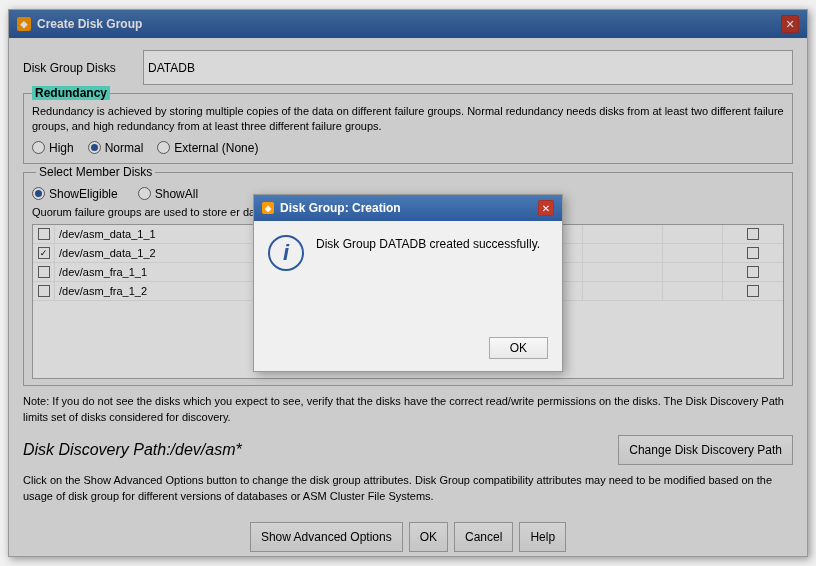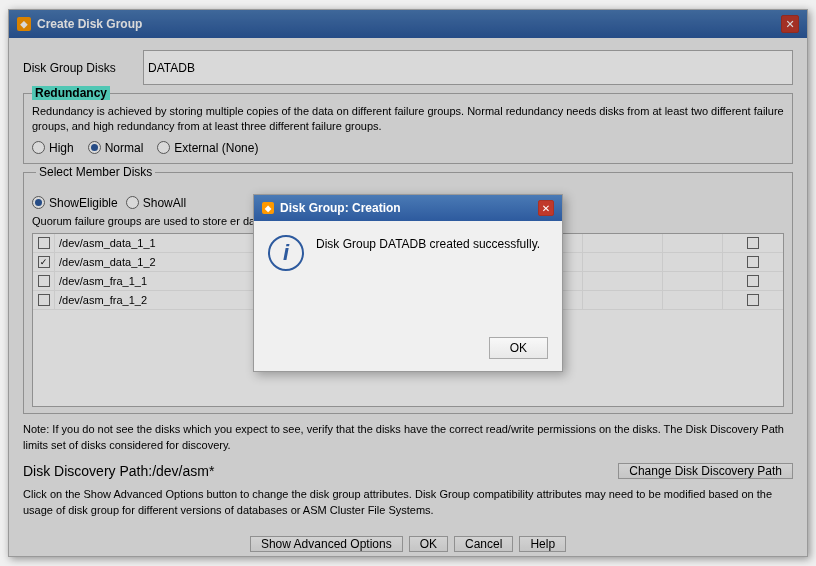--- a/index.html
+++ b/index.html
@@ -180,22 +180,22 @@
       left: 12px;
       background: #f0f0f0;
       padding: 0 3px;
       font-size: 12px;
       font-weight: 400;
     }
 
     .show-row {
       display: flex;
       align-items: flex-end;
-      gap: 8px;
-      margin-top: 17px;
+      gap: 20px;
+      margin-top: 8px;
     }
 
     .quorum-text {
       font-size: 11px;
       line-height: 1.4;
     }
 
     .table-container {
       border: 1px solid #aaa;
       background: white;
@@ -273,25 +273,26 @@
     }
 
     .discovery-row {
       display: flex;
       align-items: center;
       justify-content: space-between;
       margin-top: 2px;
     }
 
     .discovery-path-label {
-      font-size: 14px;
+      font-size: 16px;
+      font-style: italic;
     }
 
     .btn {
-      height: 16px;
+      height: 30px;
       padding: 0 10px;
       border: 1px solid #aaa;
       background: linear-gradient(to bottom, #f8f8f8, #e8e8e8);
       font-size: 12px;
       cursor: pointer;
       white-space: nowrap;
     }
 
     .advanced-text {
       font-size: 11px;

